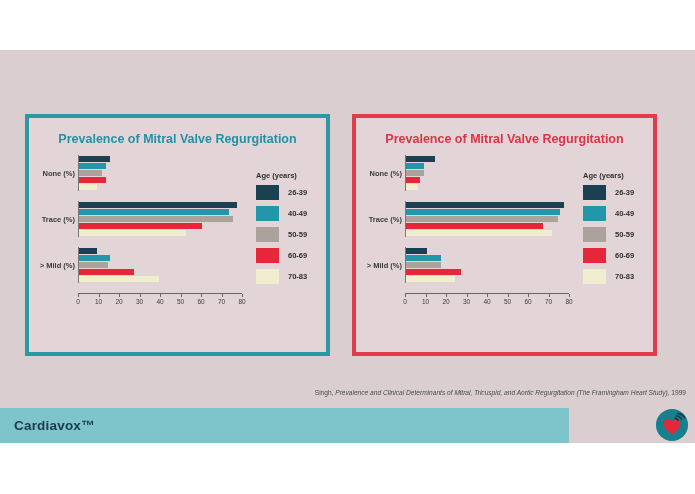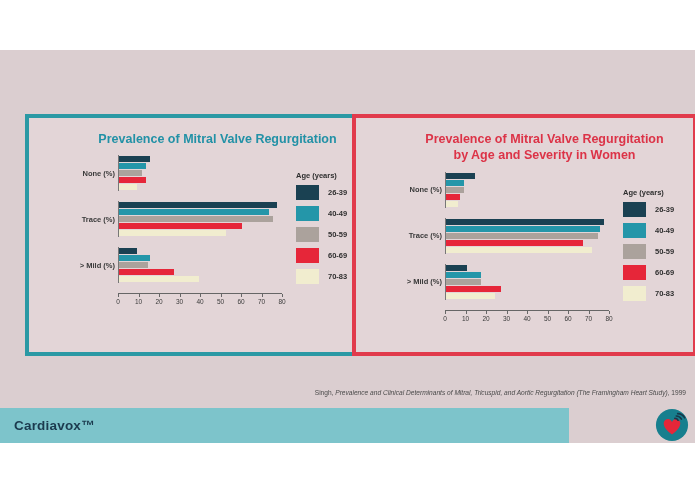--- a/index.html
+++ b/index.html
@@ -1,19 +1,19 @@
 <!DOCTYPE html>
 <html><head>
 <meta charset="utf-8">
 <style>
   html,body{margin:0;padding:0;}
   .stage{position:relative;width:695px;height:494px;background:#ffffff;overflow:hidden;
          font-family:"Liberation Sans", sans-serif;}
   .slide-bg{position:absolute;left:0;top:50px;width:695px;height:393px;background:#dbced0;}
-  .card{position:absolute;top:114px;width:297px;height:234px;border:4px solid;background:#e3d5d7;padding-left:40px;}
+  .card{position:absolute;top:114px;width:297px;height:234px;border:4px solid;background:#e3d5d7;}
   .card-men{left:25px;border-color:#2a99a4;}
   .card-women{left:352px;border-color:#e13b4c;}
   .card-title{margin-top:13px;text-align:center;font-weight:bold;font-size:12.5px;line-height:1.3;}
   .card-men .card-title{color:#2291a6;}
   .card-women .card-title{color:#dc3347;}
   .chart-wrap{display:flex;margin-top:8px;}
   .plot{margin-left:2px;}
   .bar-group{display:flex;align-items:center;margin-bottom:10px;}
   .category-label{width:44px;text-align:right;padding-right:3px;font-size:7.5px;font-weight:bold;color:#3a3a3a;}
   .bars{border-left:1px solid #777;padding:1px 0;}
@@ -121,21 +121,20 @@
             <span class="legend-swatch" style="background: rgb(241, 237, 207);"></span>
             <span class="legend-label">70-83</span>
           </div>
         </div>
     </div>
   </div>
 
   <div class="card card-women">
     <div class="card-title">
       <div>Prevalence of Mitral Valve Regurgitation</div>
-      <div>by Age and Severity in Women</div>
     </div>
     <div class="chart-wrap">
       <div class="plot">
           <div class="bar-group">
             <div class="category-label">None (%)</div>
             <div class="bars">
               <div class="bar" title="26-39: 14%" style="width: 28.7px; background: rgb(26, 65, 82);"></div>
               <div class="bar" title="40-49: 9%" style="width: 18.45px; background: rgb(36, 150, 169);"></div>
               <div class="bar" title="50-59: 9%" style="width: 18.45px; background: rgb(171, 162, 156);"></div>
               <div class="bar" title="60-69: 7%" style="width: 14.35px; background: rgb(230, 38, 57);"></div>

